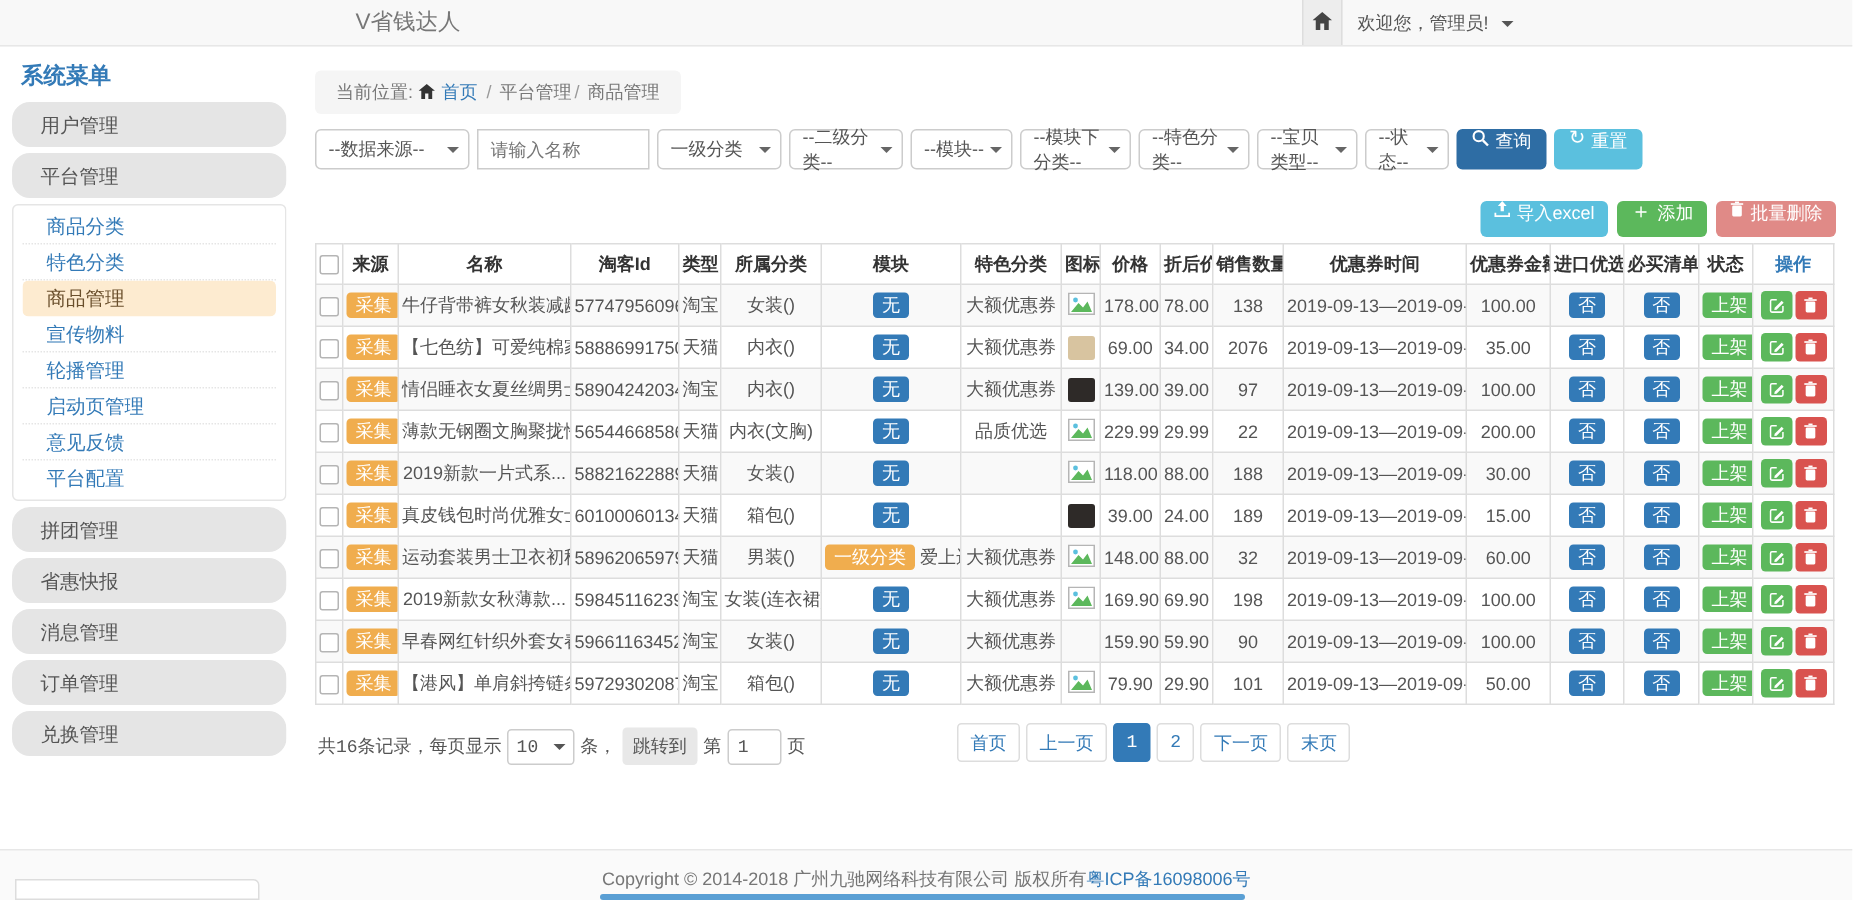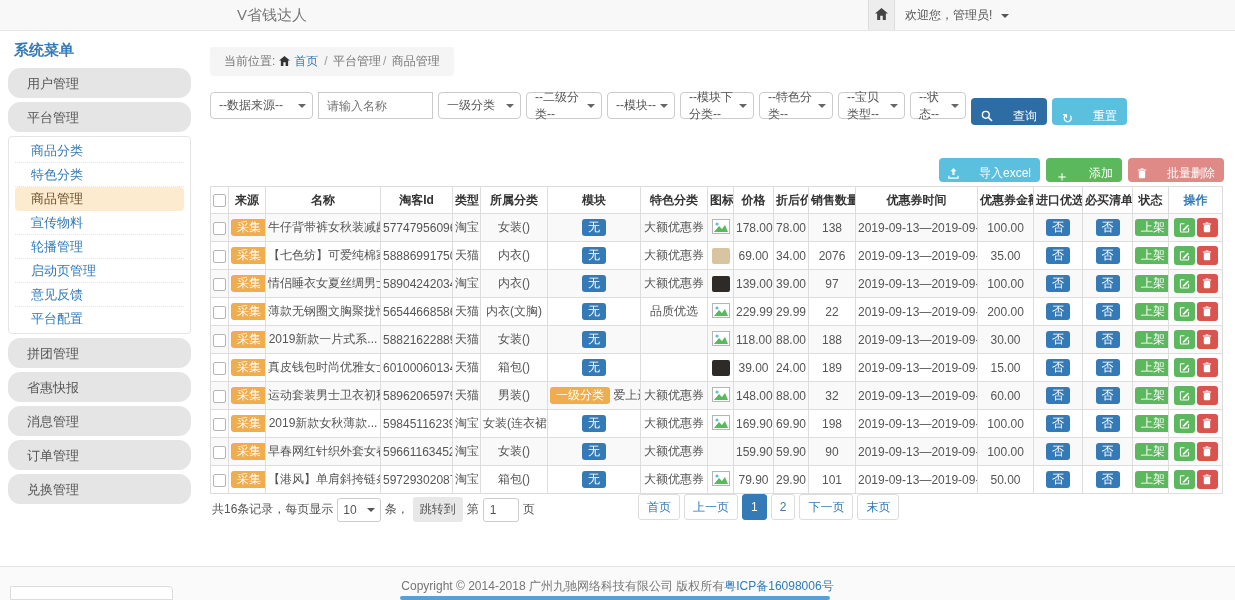--- a/index.html
+++ b/index.html
@@ -37,21 +37,21 @@
   .crumb-sep { color:#999; padding:0 2px; }
 
   .filters { display:flex; gap:5px; margin-top:10px; align-items:center; }
   .selectbox { height:27px; border:1px solid #ccc; border-radius:4px; background:#fff;
     display:flex; align-items:center; justify-content:space-between; padding:0 6px 0 8px;
     color:#555; cursor:pointer; }
   .selectbox .caret { border-top-color:#666; margin-left:4px; }
   .txt-input { height:27px; border:1px solid #ccc; border-radius:0; padding:0 8px; color:#ec4899;
     font-family:Liberation Sans, sans-serif; font-size:12px; }
   .btn { height:27px; border:none; border-radius:4px; color:#fff; font-size:12px;
-    display:inline-flex; align-items:flex-end; gap:20px; padding:0 10px; cursor:pointer; font-family:inherit;margin-top:12px; }
+    display:inline-flex; align-items:flex-start; gap:4px; padding:0 10px; cursor:pointer; font-family:inherit; }
   .btn-query { background:#2e6da4; }
   .btn-reset { background:#5bc0de; }
 
   .toolbar { display:flex; justify-content:flex-end; gap:6px; margin-top:21px; padding-right:3px; }
   .btn-sm { height:24px; padding:0 9px; }
   .btn-import { background:#5bc0de; }
   .btn-add { background:#5cb85c; }
   .btn-batchdel { background:#e08a87; }
 
   
@@ -68,21 +68,21 @@
   .badge-green { background:#5cb85c; }
   .mini-btn { display:inline-flex; align-items:center; justify-content:center; width:21px; height:19px;
     border-radius:3px; margin:0 1px; cursor:pointer; }
   .mini-edit { background:#5cb85c; }
   .mini-del { background:#d9534f; }
   .checkbox { display:inline-block; width:13px; height:13px; background:#fff; border:1px solid #b5b5b5;
     border-radius:2px; vertical-align:middle; cursor:pointer; }
   .thumb { display:inline-block; width:18px; height:16px; border-radius:2px; vertical-align:middle; }
 
   
-  .pagerow { position:relative; height:28px; }
+  .pagerow { position:relative; margin-top:12px; height:28px;font-family:Liberation Mono, monospace; }
   .pageinfo { position:absolute; left:2px; top:3px; display:flex; align-items:center; gap:4px; color:#555; }
   .pp-select { height:24px; border:1px solid #ccc; border-radius:3px; background:#fff;
     display:inline-flex; align-items:center; padding:0 5px; gap:5px; cursor:pointer; }
   .jump-btn { background:#e8e8e8; border-radius:3px; padding:4px 7px; color:#555; cursor:pointer; }
   .jump-input { width:36px; height:24px; border:1px solid #ccc; border-radius:3px; padding:0 6px;
     font-family:inherit; font-size:12px; color:#555; }
   .pager { position:absolute; left:428px; top:0; display:flex; gap:4px; }
   .page-btn { min-width:20px; height:26px; border:1px solid #ddd; border-radius:3px; background:#fff;
     color:#337ab7; display:inline-flex; align-items:center; justify-content:center; padding:0 8px; cursor:pointer; }
   .page-btn.active { background:#337ab7; border-color:#337ab7; color:#fff; }

